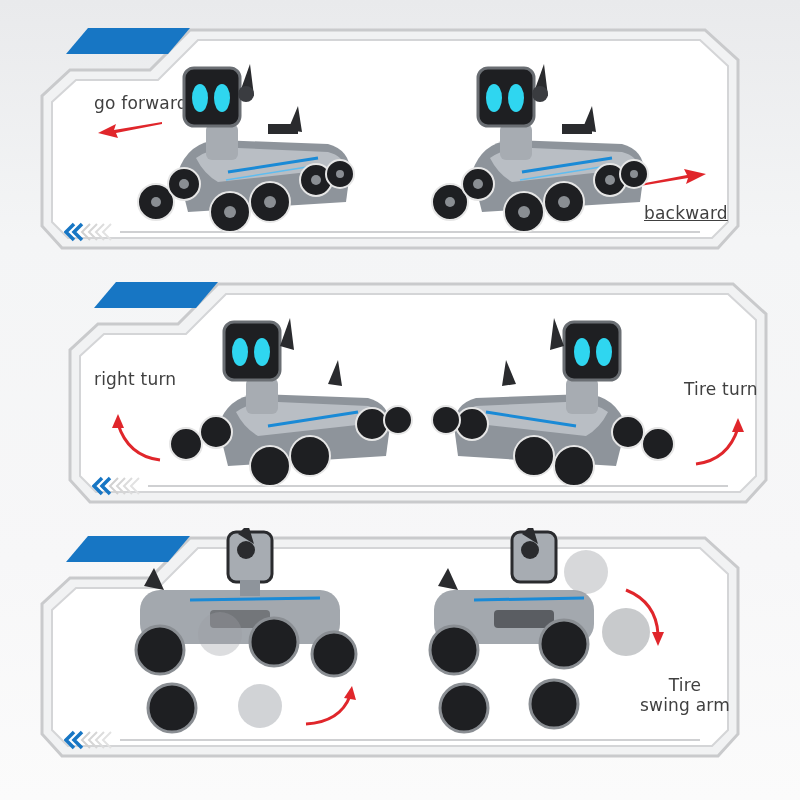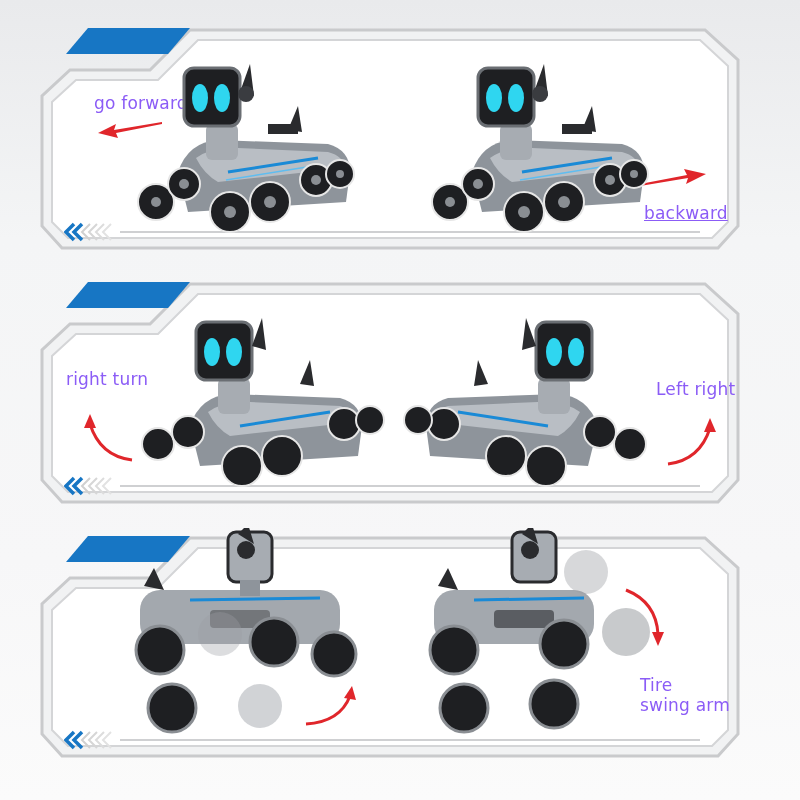--- a/index.html
+++ b/index.html
@@ -16,26 +16,26 @@
     left: 40px;
     width: 720px;
     height: 226px;
   }
   .panel svg.frame { position: absolute; left: 0; top: 0; width: 720px; height: 226px; overflow: visible; }
 
   .label {
     position: absolute;
     font-family: "DejaVu Sans", sans-serif;
     font-size: 17px;
-    color: #8b5cf6;
+    color: #404040;
     letter-spacing: 0.2px;
     white-space: nowrap;
     line-height: 1.15;
   }
-  .label.multi { text-align: left; white-space: pre-line; }
+  .label.multi { text-align: center; white-space: pre-line; }
 
   .chevrons { position: absolute; width: 70px; height: 20px; }
   .arrow { position: absolute; }
   .robot { position: absolute; }
 </style>
 </head>
 <body>
 
 <div class="page">
 
@@ -129,21 +129,21 @@
             <circle cx="66" cy="122" r="5"></circle>
           <circle cx="112" cy="150" r="6"></circle>
             <circle cx="152" cy="140" r="6"></circle>
           <circle cx="198" cy="118" r="5"></circle>
             <circle cx="222" cy="112" r="4"></circle>
         </g>
       </g>
     </svg>
   </div>
 
-  <div class="panel" style="top:280px;">
+  <div class="panel" style="top:280px;margin-left:28px;">
     <svg class="frame" viewBox="0 0 720 226">
       <path d="M150 4 L665 4 L698 34 L698 200 L678 222 L22 222 L2 200 L2 70 L30 44 L110 44 Z" fill="#f1f2f3" stroke="#c9cacc" stroke-width="3"></path>
       <path d="M158 14 L660 14 L688 40 L688 196 L672 212 L28 212 L12 196 L12 76 L36 54 L118 54 Z" fill="#ffffff" stroke="#d4d5d7" stroke-width="2"></path>
       <path d="M48 2 L150 2 L128 28 L26 28 Z" fill="#1776c4"></path>
     </svg>
 
     <svg class="chevrons" style="left:24px; top:196px;" viewBox="0 0 70 20">
       <path d="M10 2 L2 10 L10 18" fill="none" stroke="#1776c4" stroke-width="3.5"></path>
       <path d="M18 2 L10 10 L18 18" fill="none" stroke="#1776c4" stroke-width="3.5"></path>
       <path d="M26 2 L18 10 L26 18" fill="none" stroke="#d0d0d0" stroke-width="2"></path>
@@ -152,21 +152,21 @@
       <path d="M47 2 L39 10 L47 18" fill="none" stroke="#e2e2e2" stroke-width="2"></path>
     </svg>
     <div style="position:absolute; left:80px; top:205px; width:580px; height:2px; background:#cfd0d2;"></div>
 
     <div class="label" style="left:26px; top:90px;">right turn</div>
     <svg class="arrow" style="left:40px; top:130px; width:56px; height:56px;" viewBox="0 0 56 56">
       <path d="M52 50 Q20 46 10 14" fill="none" stroke="#e0262b" stroke-width="3"></path>
       <path d="M4 18 L10 4 L16 18 Z" fill="#e0262b"></path>
     </svg>
 
-    <div class="label" style="left:616px; top:100px;">Left right</div>
+    <div class="label" style="left:616px; top:100px;">Tire turn</div>
     <svg class="arrow" style="left:624px; top:134px; width:56px; height:56px;" viewBox="0 0 56 56">
       <path d="M4 50 Q36 46 46 14" fill="none" stroke="#e0262b" stroke-width="3"></path>
       <path d="M40 18 L46 4 L52 18 Z" fill="#e0262b"></path>
     </svg>
 
     <svg class="robot" style="left:90px; top:36px; width:260px; height:180px;" viewBox="0 0 260 180">
       <g>
         <path d="M60 110 Q70 80 100 78 L210 82 Q232 88 232 110 L228 140 L70 150 Z" fill="#8e949b"></path>
         <path d="M78 96 Q95 84 120 86 L210 90 Q226 94 226 106 L100 120 Q86 112 78 96Z" fill="#b9bec4"></path>
         <path d="M110 110 L200 96" stroke="#1a8ad6" stroke-width="3"></path>

